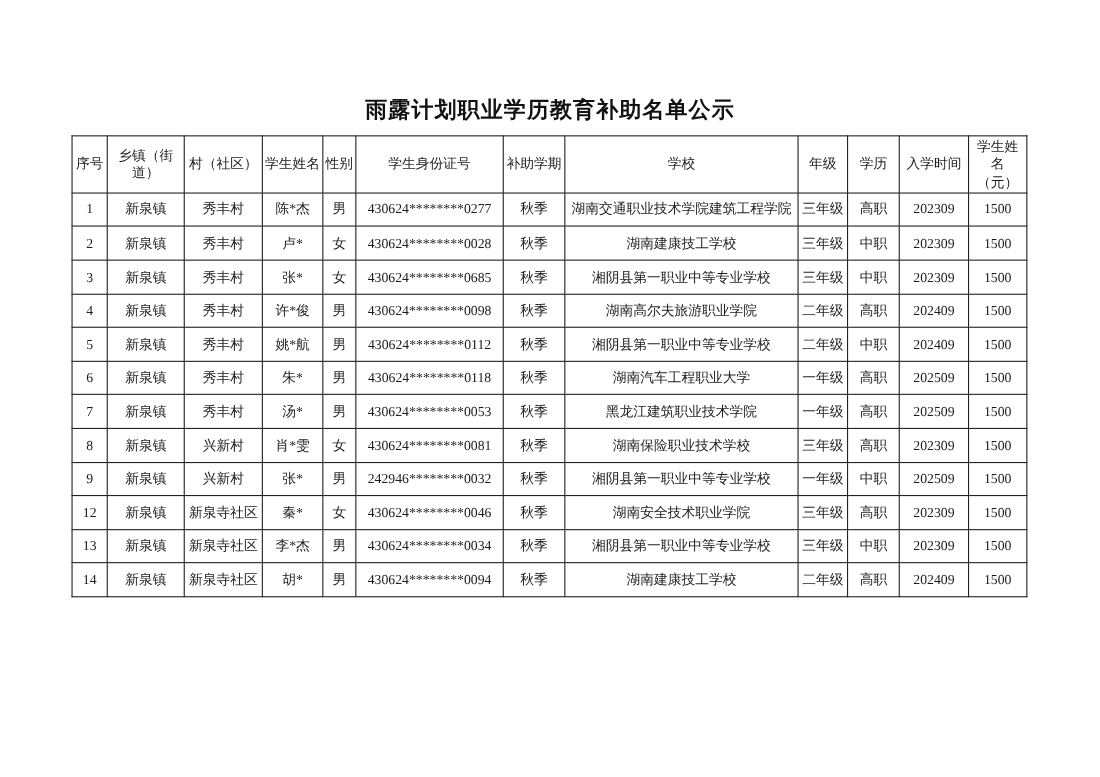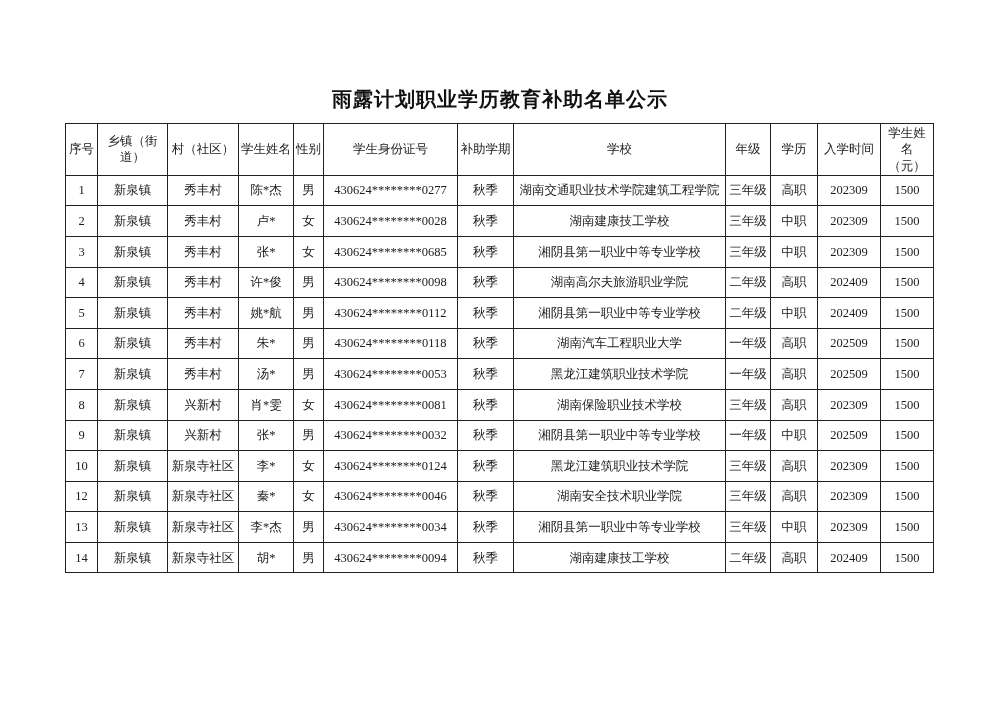--- a/index.html
+++ b/index.html
@@ -210,40 +210,26 @@
           <td>高职</td>
           <td>202309</td>
           <td>1500</td>
         </tr>
         <tr>
           <td>9</td>
           <td>新泉镇</td>
           <td>兴新村</td>
           <td>张*</td>
           <td>男</td>
-          <td>430624********0032</td>
+          <td>242946********0032</td>
           <td>秋季</td>
           <td>湘阴县第一职业中等专业学校</td>
           <td>一年级</td>
           <td>中职</td>
           <td>202509</td>
-          <td>1500</td>
-        </tr>
-        <tr>
-          <td>10</td>
-          <td>新泉镇</td>
-          <td>新泉寺社区</td>
-          <td>李*</td>
-          <td>女</td>
-          <td>430624********0124</td>
-          <td>秋季</td>
-          <td>黑龙江建筑职业技术学院</td>
-          <td>三年级</td>
-          <td>高职</td>
-          <td>202309</td>
           <td>1500</td>
         </tr>
         <tr>
           <td>12</td>
           <td>新泉镇</td>
           <td>新泉寺社区</td>
           <td>秦*</td>
           <td>女</td>
           <td>430624********0046</td>
           <td>秋季</td>

